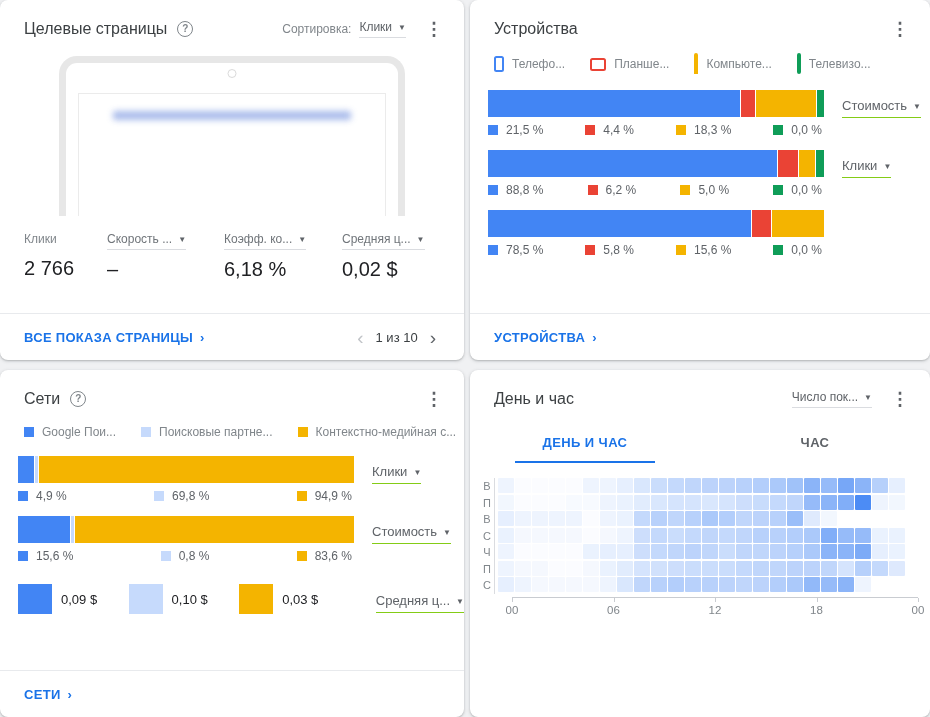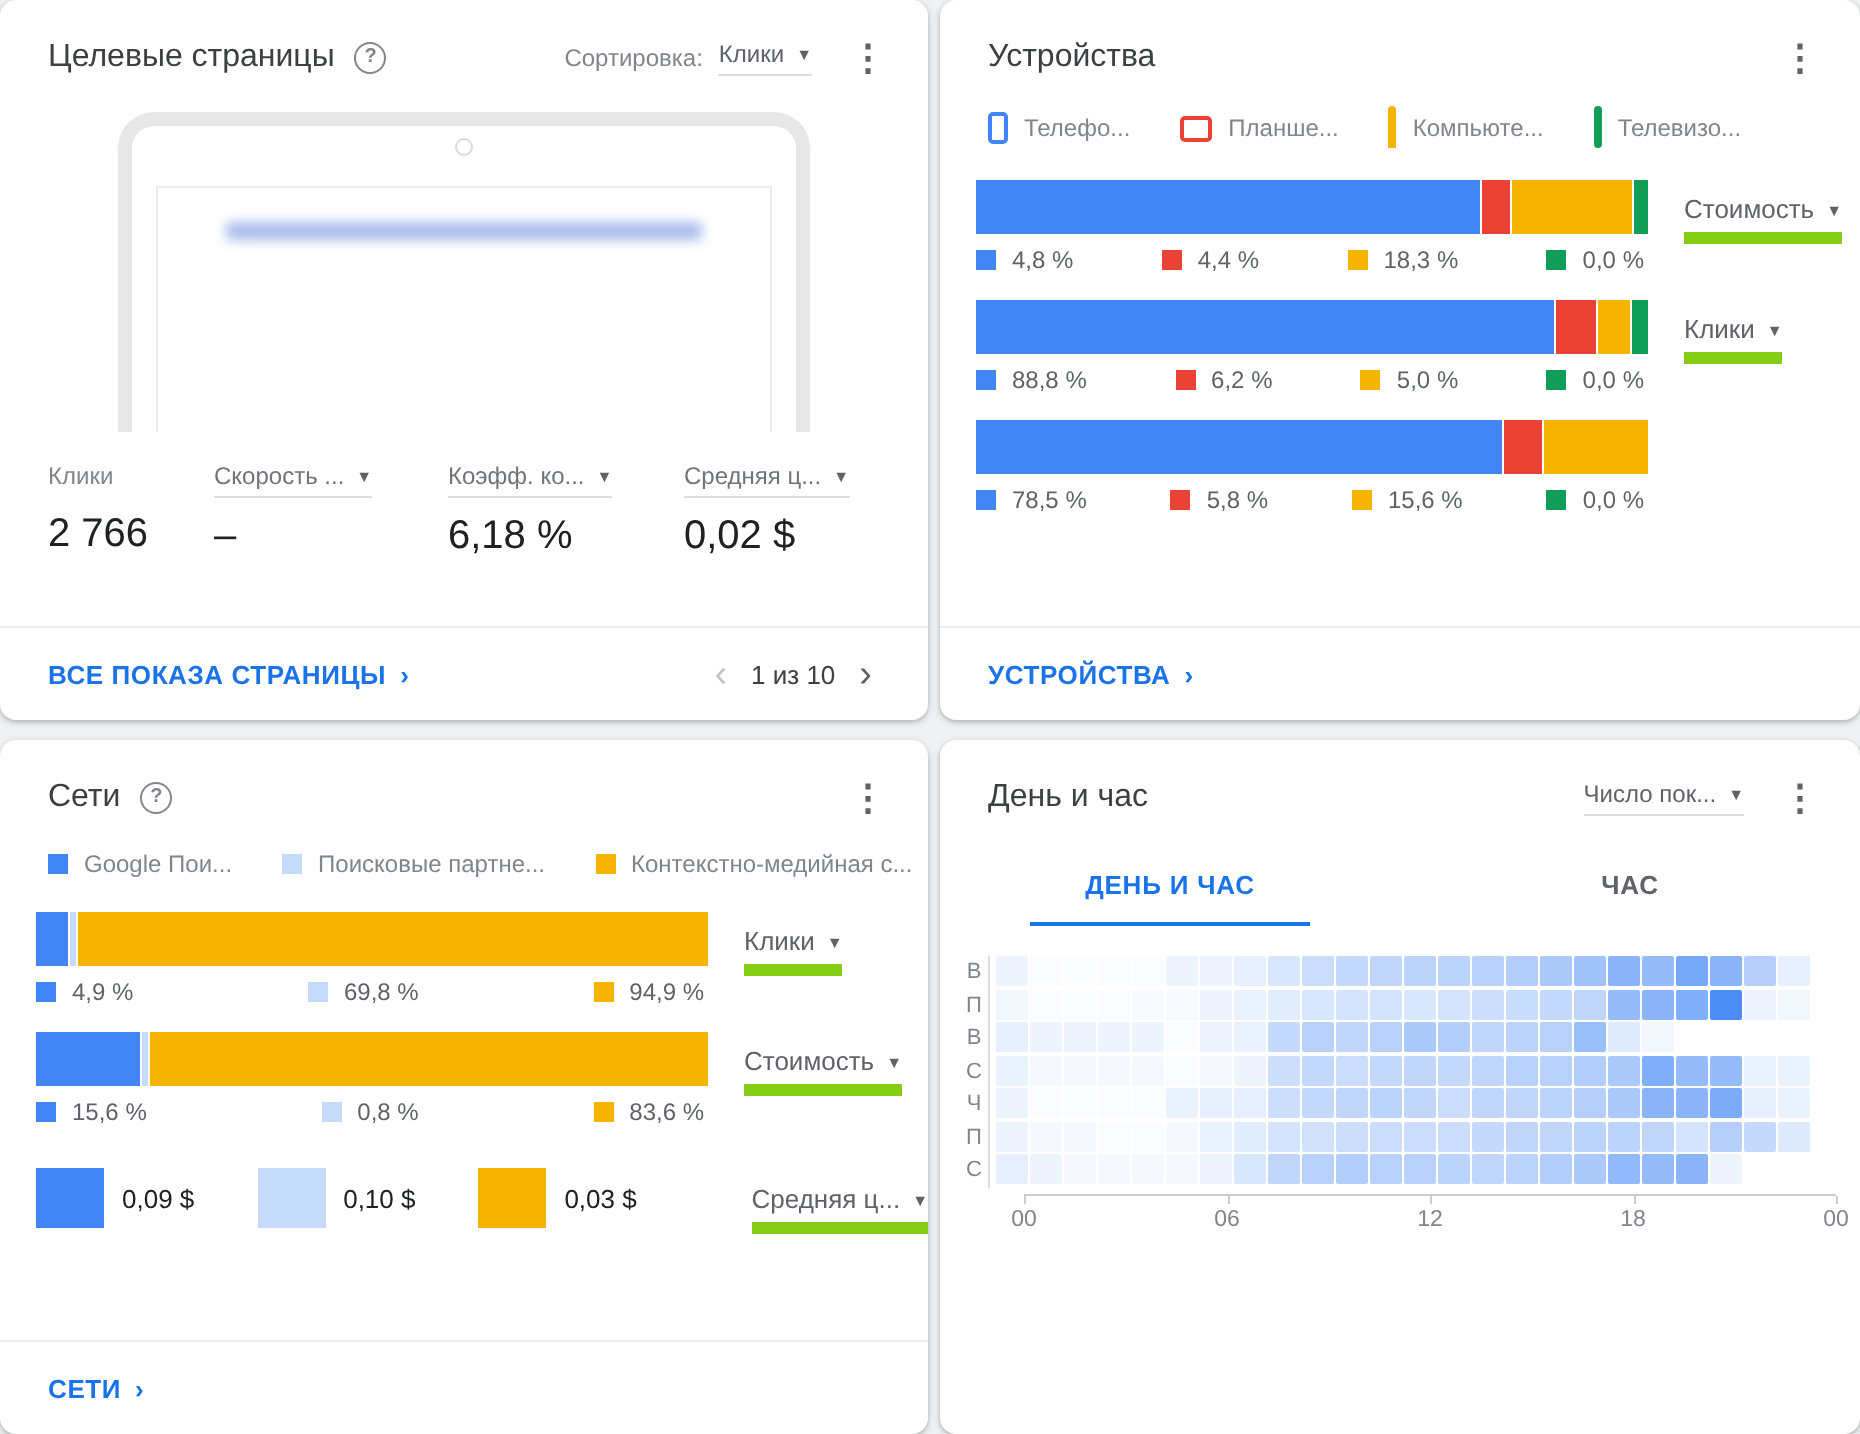--- a/index.html
+++ b/index.html
@@ -53,21 +53,21 @@
   .sq { width:10px; height:10px; margin-right:8px; flex:none; }
   
   .bars { padding:17px 0 0 18px; }
   .bar-group { display:flex; margin-bottom:13px; }
   .bar-col { width:336px; flex:none; }
   .bar-track { height:27px; display:flex; }
   .bar-seg + .bar-seg { margin-left:1px; }
   .bar-stats { display:flex; justify-content:space-between; margin-top:6px; padding-right:2px; }
   .stat-item { display:flex; align-items:center; font-size:12px; color:#5f6368; white-space:nowrap; }
   .metric-col { margin-left:18px; padding-top:6px; }
-  .metric-dd { color:#5f6368; font-size:13px; border-bottom:6px solid #84cc16; padding-bottom:4px; white-space:nowrap; cursor:pointer; }
+  .metric-dd { color:#5f6368; font-size:13px; border-bottom:1px solid #84cc16; padding-bottom:4px; white-space:nowrap; cursor:pointer; }
   .blocks-row { display:flex; padding:8px 0 0 18px; align-items:flex-start;gap:10px; }
   .block { display:flex; align-items:center; width:110px; }
   .block .swatch { width:34px; height:30px; flex:none; }
   .block .bval { font-size:13px; color:#202124; margin-left:9px; }
   
   .tabs { display:flex; margin-top:10px; }
   .tab { flex:1; text-align:center; font-size:13px; font-weight:600; color:#5f6368; letter-spacing:.4px;
          padding:15px 0 13px; position:relative; cursor:pointer; }
   .tab.active { color:#1a73e8; }
   .tab.active::after { content:""; position:absolute; left:50%; transform:translateX(-50%); bottom:0;
@@ -160,21 +160,21 @@
           <div class="bar-col">
             <div class="bar-track">
               <div class="bar-seg" style="width: 75.4%; background: rgb(66, 133, 244);"></div>
               <div class="bar-seg" style="width: 4.3%; background: rgb(234, 67, 53);"></div>
               <div class="bar-seg" style="width: 17.8%; background: rgb(244, 180, 0);"></div>
               <div class="bar-seg" style="width: 2.2%; background: rgb(15, 157, 88);"></div>
             </div>
             <div class="bar-stats">
               <span class="stat-item">
                 <span class="sq" style="background: rgb(66, 133, 244);"></span>
-                <span>4,8 %</span>
+                <span>21,5 %</span>
               </span>
               <span class="stat-item">
                 <span class="sq" style="background: rgb(234, 67, 53);"></span>
                 <span>4,4 %</span>
               </span>
               <span class="stat-item">
                 <span class="sq" style="background: rgb(244, 180, 0);"></span>
                 <span>18,3 %</span>
               </span>
               <span class="stat-item">

